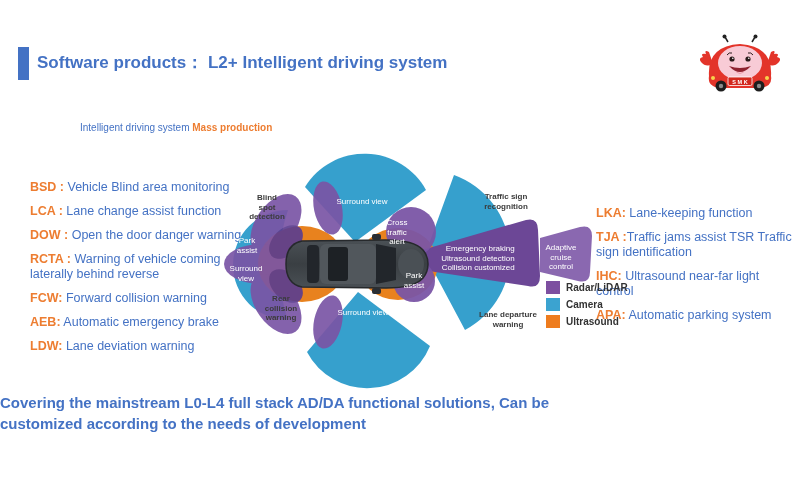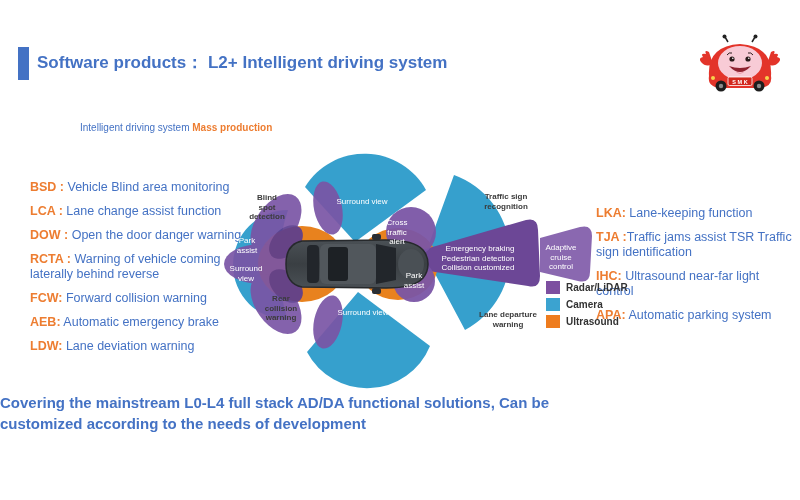--- a/index.html
+++ b/index.html
@@ -175,21 +175,21 @@
   <div class="dlabel white" style="left:224px;top:131px;">
       <span>Park</span>
       <span>assist</span>
     </div>
   <div class="dlabel dark" style="left:316px;top:52px;">
       <span>Traffic sign</span>
       <span>recognition</span>
     </div>
   <div class="dlabel white" style="left:288px;top:108px;text-align:right;">
       <span>Emergency braking</span>
-      <span>Pedestrian detection</span>
+      <span>Ultrasound detection</span>
       <span>Collision customized</span>
     </div>
   <div class="dlabel white" style="left:371px;top:107px;">
       <span>Adaptive</span>
       <span>cruise</span>
       <span>control</span>
     </div>
   <div class="dlabel dark" style="left:318px;top:170px;">
       <span>Lane departure</span>
       <span>warning</span>

